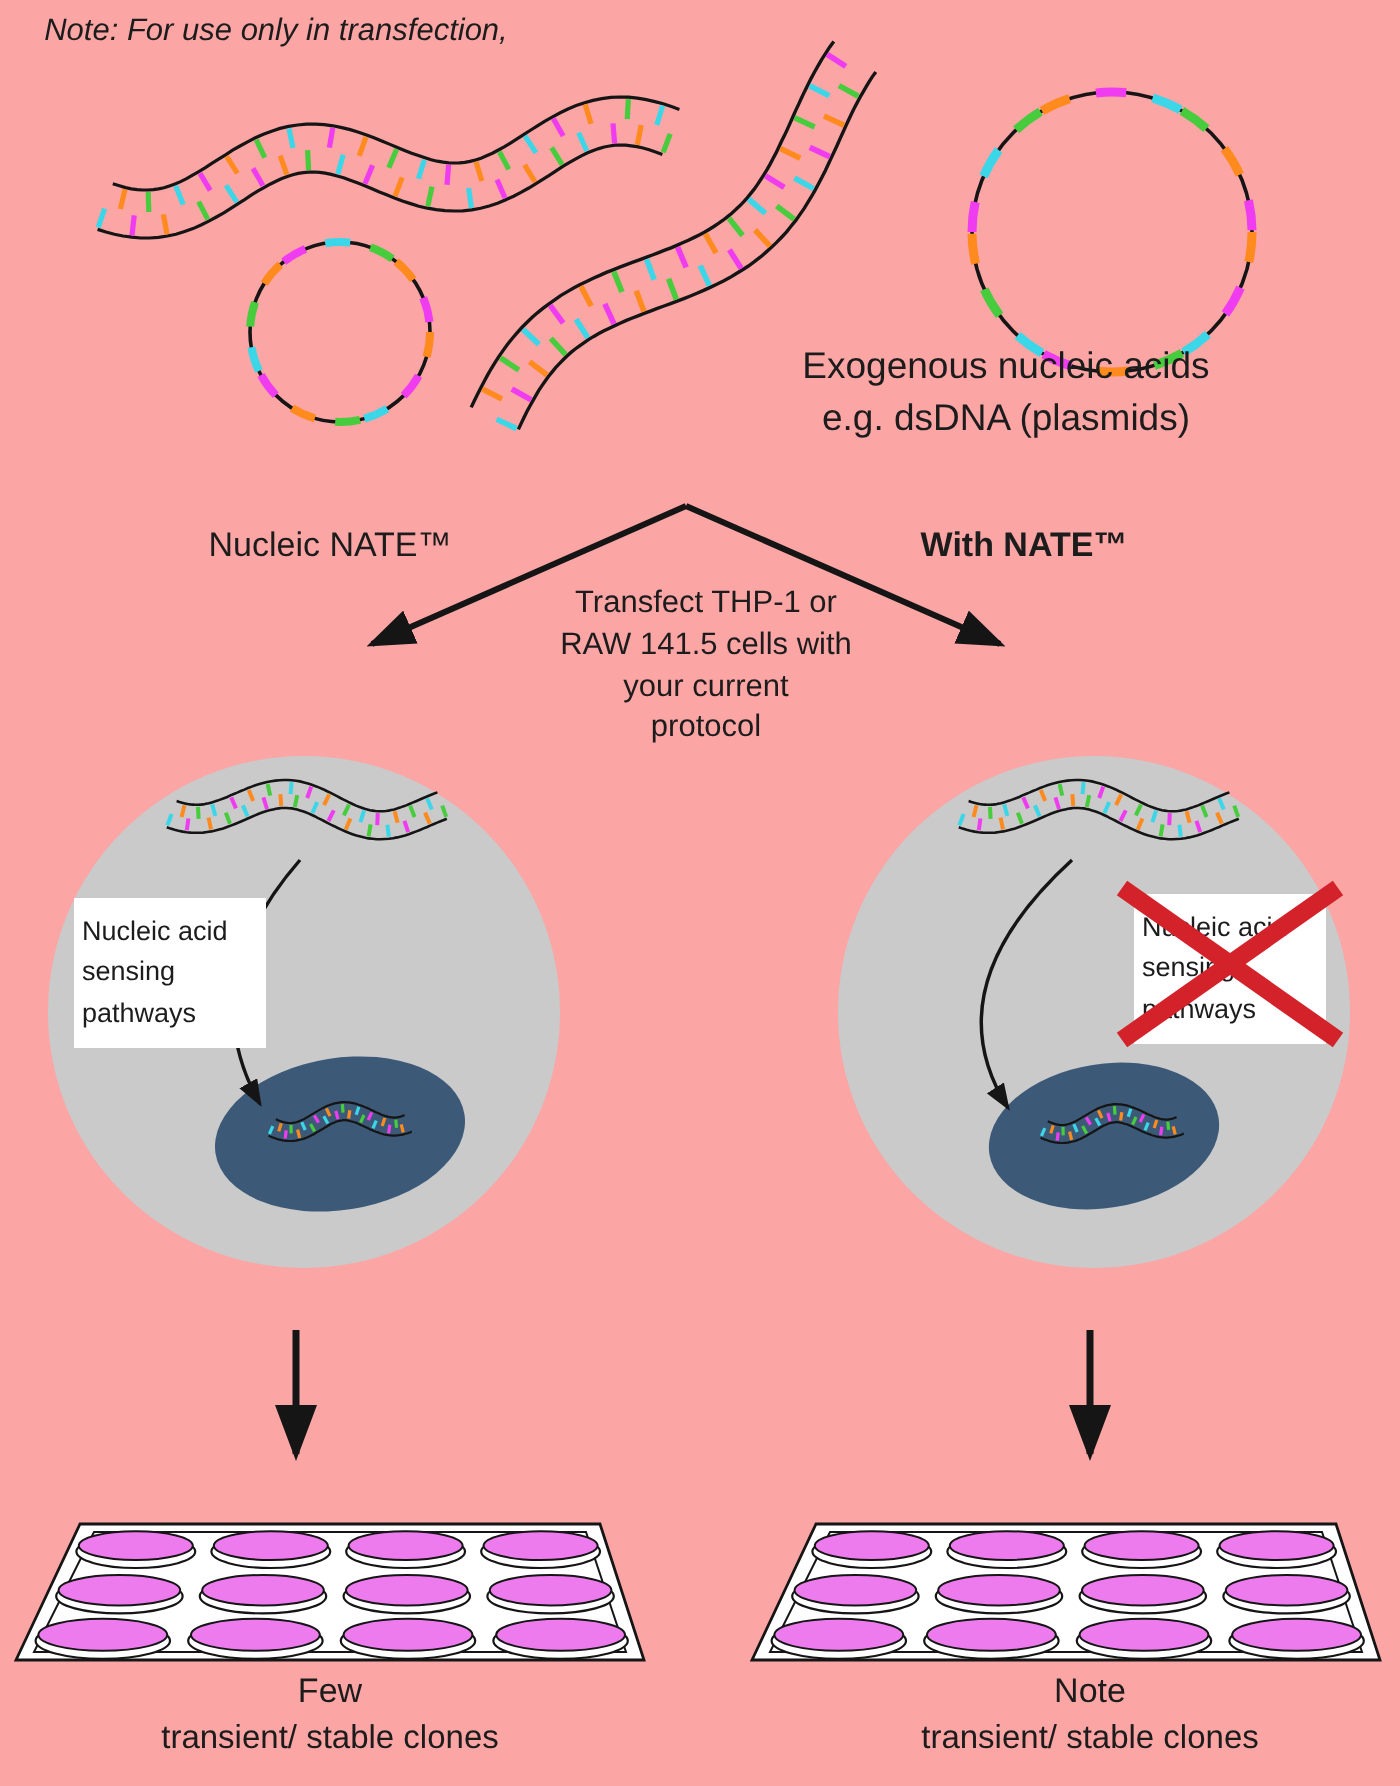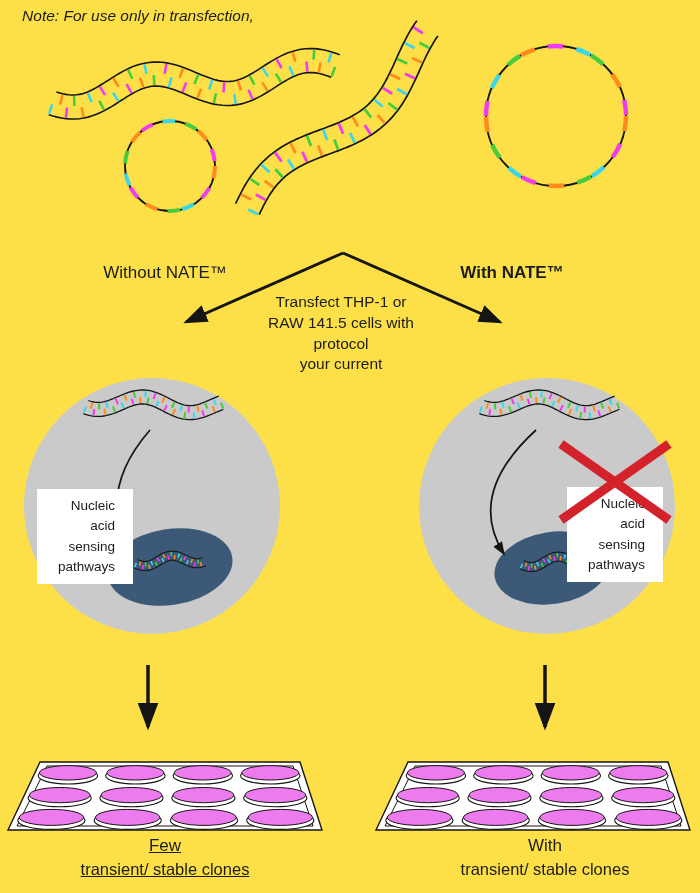--- a/index.html
+++ b/index.html
@@ -1,34 +1,34 @@
 <!DOCTYPE html>
 <html><head>
 <meta charset="utf-8">
 <style>
   * { margin:0; padding:0; box-sizing:border-box; }
   html,body { background:#ffffff; }
   body { font-family:"Liberation Sans", sans-serif; color:#1c1c1c; }
-  #stage { position:relative; width:700px; height:893px; background:#fde047; overflow:hidden; }
+  #stage { position:relative; width:700px; height:893px; background:#fca5a5; overflow:hidden; }
   #art { position:absolute; left:0; top:0; }
   .txt { position:absolute; white-space:nowrap; }
   .center { transform:translateX(-50%); text-align:center; }
   .note { left:10px; top:6px; width:256px; font-size:15.5px; font-style:italic; text-align:center; line-height:1.32; white-space:normal; }
   .exo { left:503px; top:170px; font-size:18.5px; line-height:1.42; }
   .without { left:165px; top:263px; font-size:17px; }
   .with { left:512px; top:263px; font-size:17px; font-weight:bold; }
-  .transfect { left:341px; top:292px; font-size:15.5px; line-height:1.34; }
+  .transfect { left:353px; top:292px; font-size:15.5px; line-height:1.34; }
   .pathbox { position:absolute; width:96px; background:#ffffff; font-size:13.5px; line-height:1.5;
-             padding:7px 18px; text-align:right;margin-top:40px; }
+             padding:7px 4px; text-align:left; }
   .pathbox-left { left:37px; top:449px; }
   .pathbox-right { left:567px; top:447px; }
   .cross { position:absolute; left:552px; top:436px; width:126px; height:92px; }
   .outcome { font-size:16.5px; line-height:1.35; }
   .outcome .qty { font-size:17px; }
-  .outcome-left { left:165px; top:835px;text-decoration:underline; }
+  .outcome-left { left:165px; top:835px; }
   .outcome-right { left:545px; top:835px; }
 </style>
 </head>
 <body>
 
 <div id="stage">
 
   <svg id="art" width="700" height="893" viewBox="0 0 700 893">
       <defs>
         <marker id="arrow" markerWidth="8" markerHeight="6" refX="7" refY="3" orient="auto">
@@ -345,30 +345,34 @@
         <ellipse cx="572.0" cy="817.4" rx="32.2" ry="8.0" fill="#ee7bee" stroke="#151515" stroke-width="1"></ellipse>
         <ellipse cx="648.3" cy="820.4" rx="33.6" ry="9.0" fill="#fff" stroke="#151515" stroke-width="1.1"></ellipse>
         <ellipse cx="648.3" cy="817.4" rx="32.2" ry="8.0" fill="#ee7bee" stroke="#151515" stroke-width="1"></ellipse>
       </g>
     </svg>
 
   <div class="txt note">
     <div>Note: For use only in transfection,</div>
   </div>
 
-
-  <div class="txt center without">Without NATE™</div>
+  <div class="txt center exo">
+    <div>Exogenous nucleic acids</div>
+    <div>e.g. dsDNA  (plasmids)</div>
+  </div>
+
+  <div class="txt center without">Nucleic NATE™</div>
 
   <div class="txt center with">With NATE™</div>
 
   <div class="txt center transfect">
     <div>Transfect  THP-1 or</div>
     <div>RAW 141.5 cells with</div>
+    <div>your current</div>
     <div>protocol</div>
-    <div>your current</div>
   </div>
 
   <div class="pathbox pathbox-left">
     <div>Nucleic acid</div>
     <div>sensing</div>
     <div>pathways</div>
   </div>
 
   <div class="pathbox pathbox-right">
     <div>Nucleic acid</div>
@@ -380,17 +384,17 @@
     <line x1="9" y1="8" x2="117" y2="84" stroke-width="9" stroke="#d3222a"></line>
     <line x1="117" y1="8" x2="9" y2="84" stroke-width="9" stroke="#d3222a"></line>
   </svg>
 
   <div class="txt center outcome outcome-left">
     <div class="qty">Few</div>
     <div>transient/ stable clones</div>
   </div>
 
   <div class="txt center outcome outcome-right">
-    <div class="qty">With</div>
+    <div class="qty">Note</div>
     <div>transient/ stable clones</div>
   </div>
 
 </div>
 
 </body></html>

